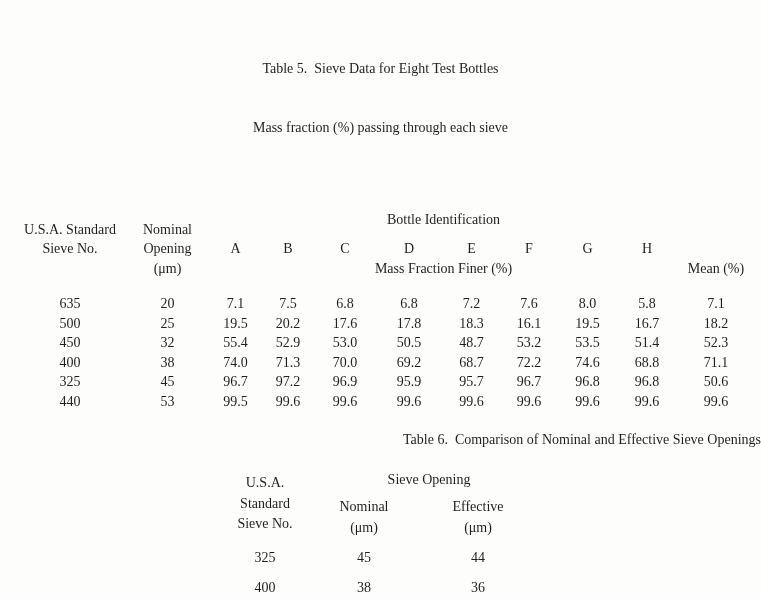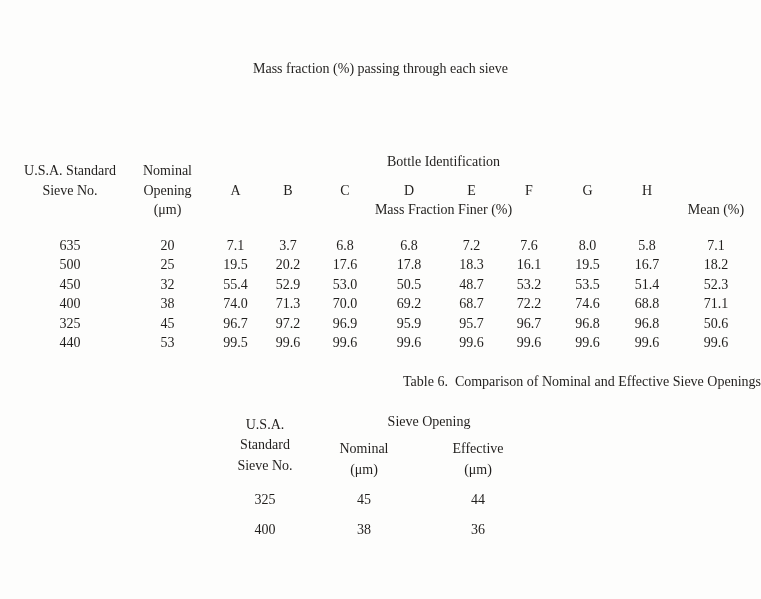--- a/index.html
+++ b/index.html
@@ -44,20 +44,21 @@
   .t6 th.th-usa { vertical-align:middle; line-height:20.5px; padding-top:0; }
   .t6 tbody td { line-height:20px; padding:5px 0; }
   .t6 tbody tr:first-child td { padding-top:10px; }
 </style>
 </head>
 <body>
 
 <div class="page">
 
   <div class="doc-title">
+    <div>Table 5.  Sieve Data for Eight Test Bottles</div>
     <div>Mass fraction (%) passing through each sieve</div>
   </div>
 
   <table class="t5">
     <colgroup>
       <col style="width:110px">
         <col style="width:85px">
       <col style="width:51px">
         <col style="width:54px">
         <col style="width:60px">
@@ -94,21 +95,21 @@
       </tr>
       <tr>
         <th colspan="8">Mass Fraction Finer (%)</th>
       </tr>
     </thead>
     <tbody>
       <tr>
         <td>635</td>
         <td>20</td>
         <td>7.1</td>
-        <td>3.7</td>
+        <td>7.5</td>
         <td>6.8</td>
         <td>6.8</td>
         <td>7.2</td>
         <td>7.6</td>
         <td>8.0</td>
         <td>5.8</td>
         <td>7.1</td>
       </tr>
       <tr>
         <td>500</td>

